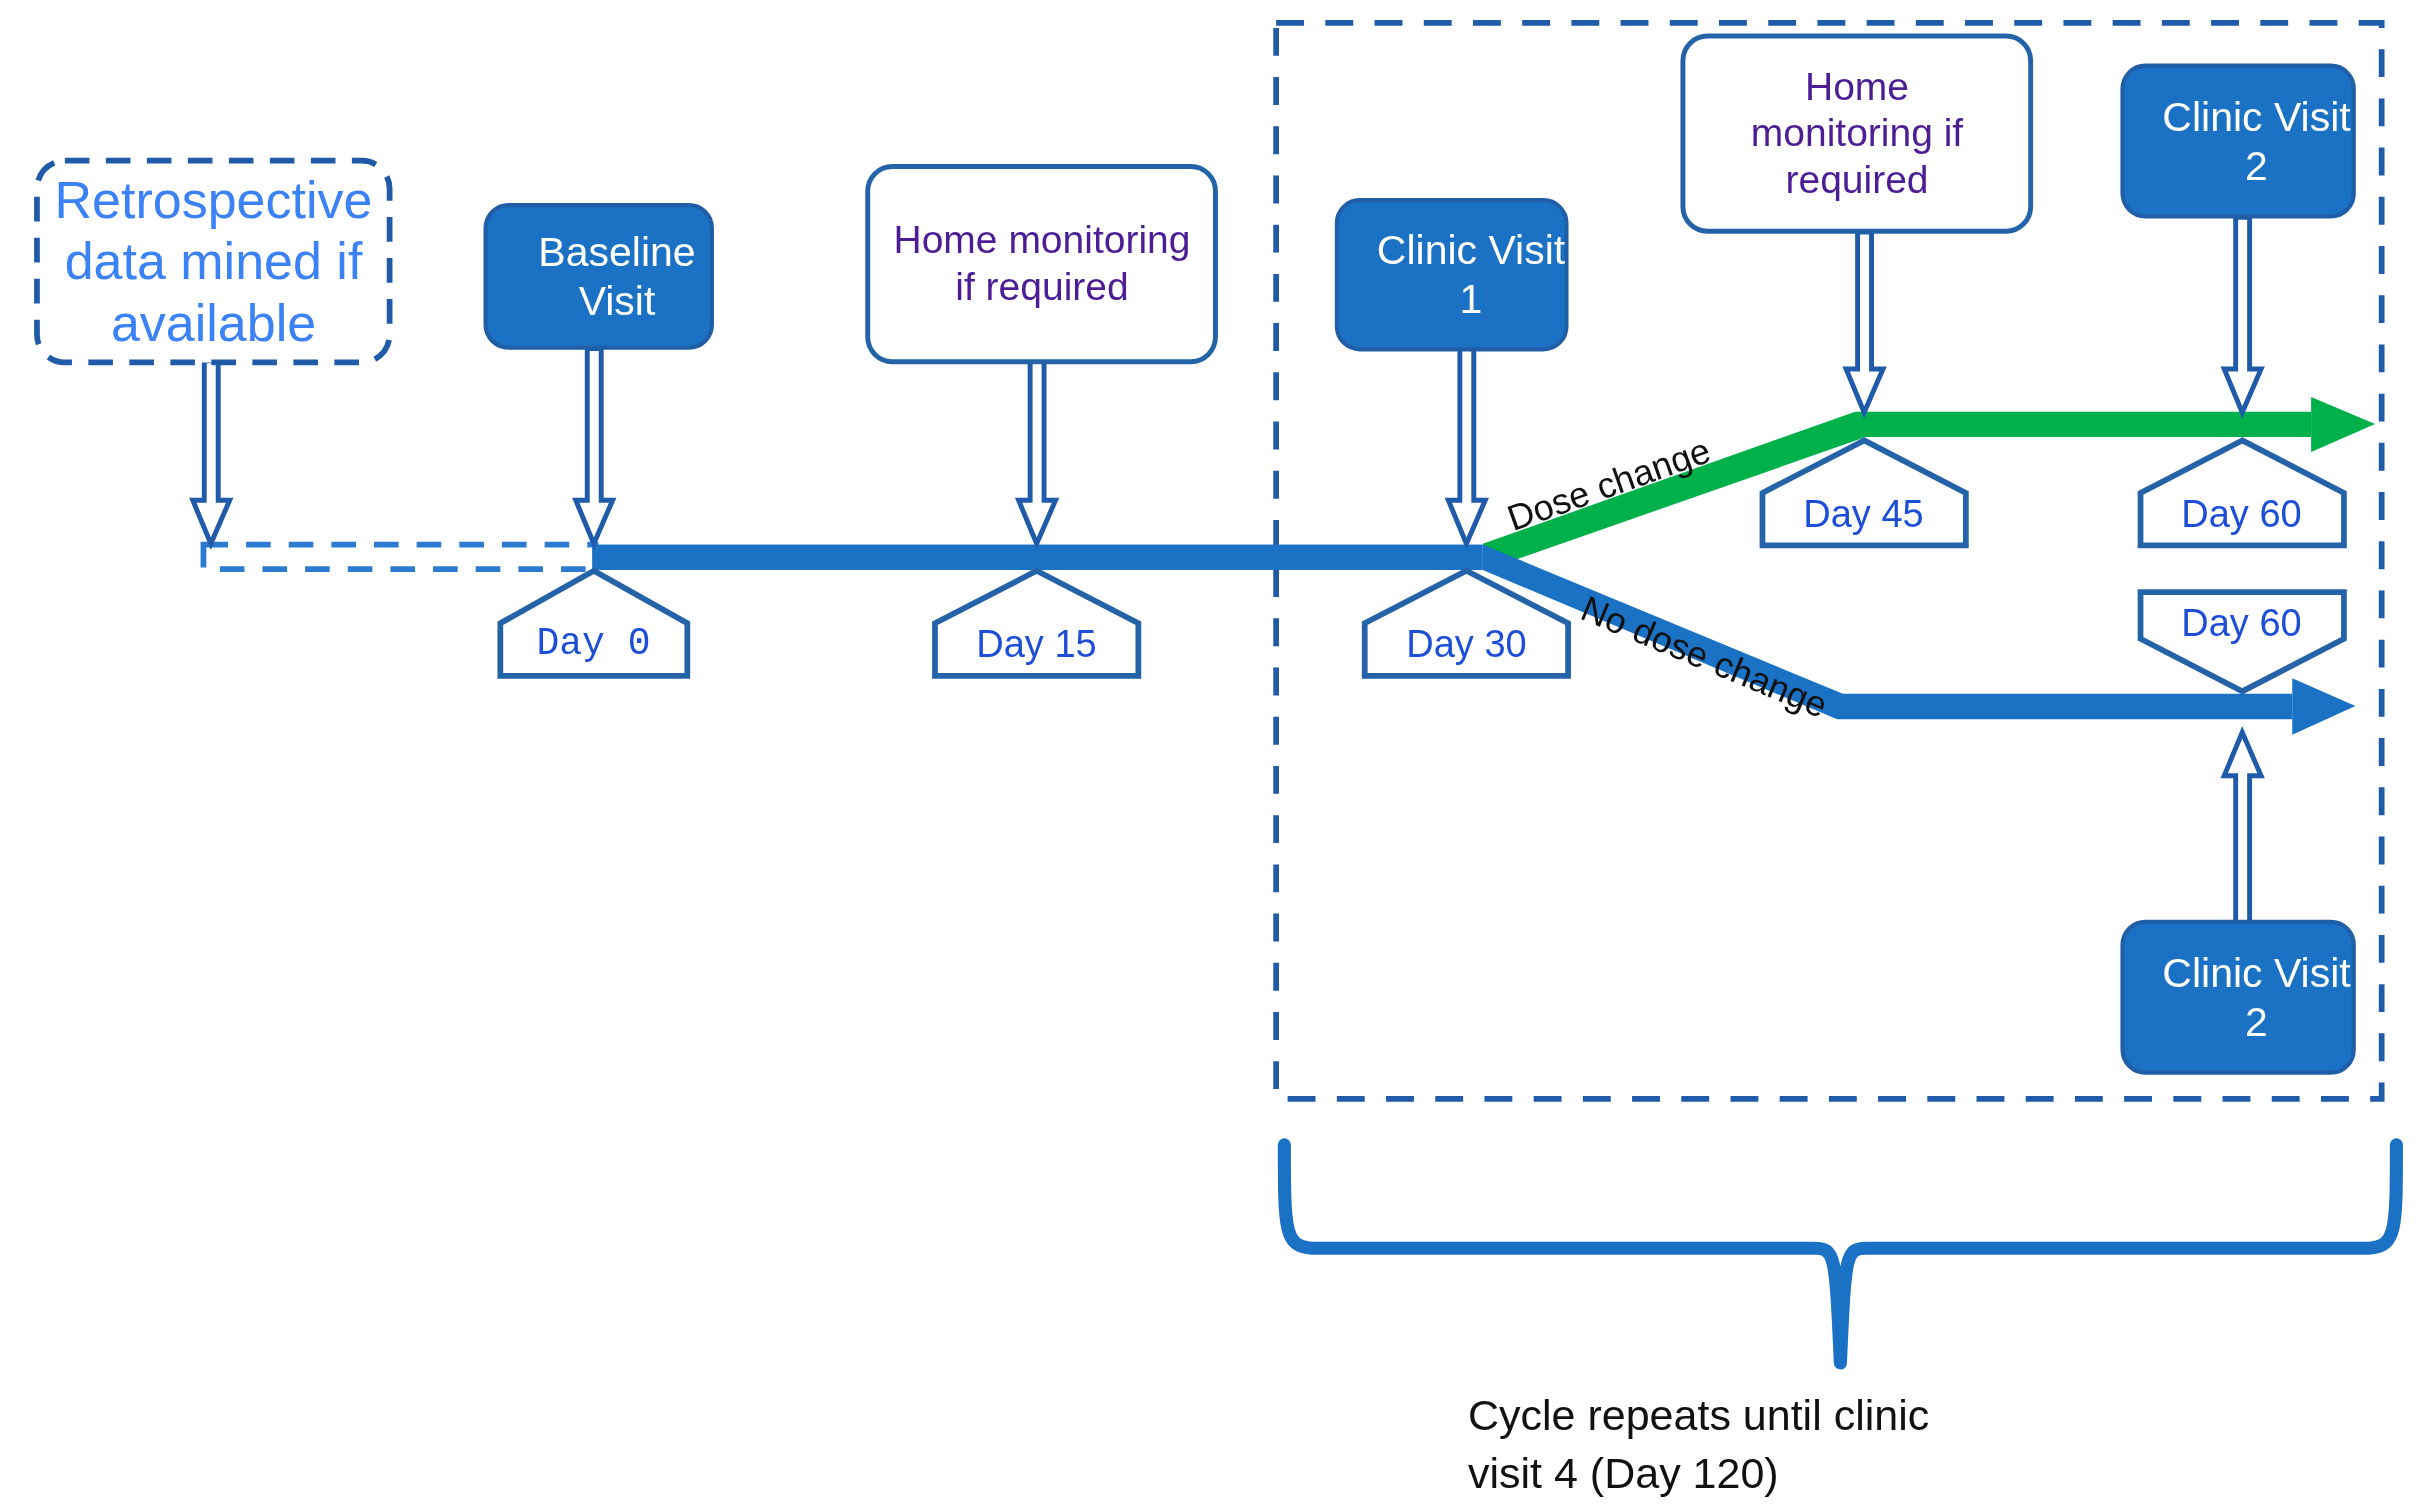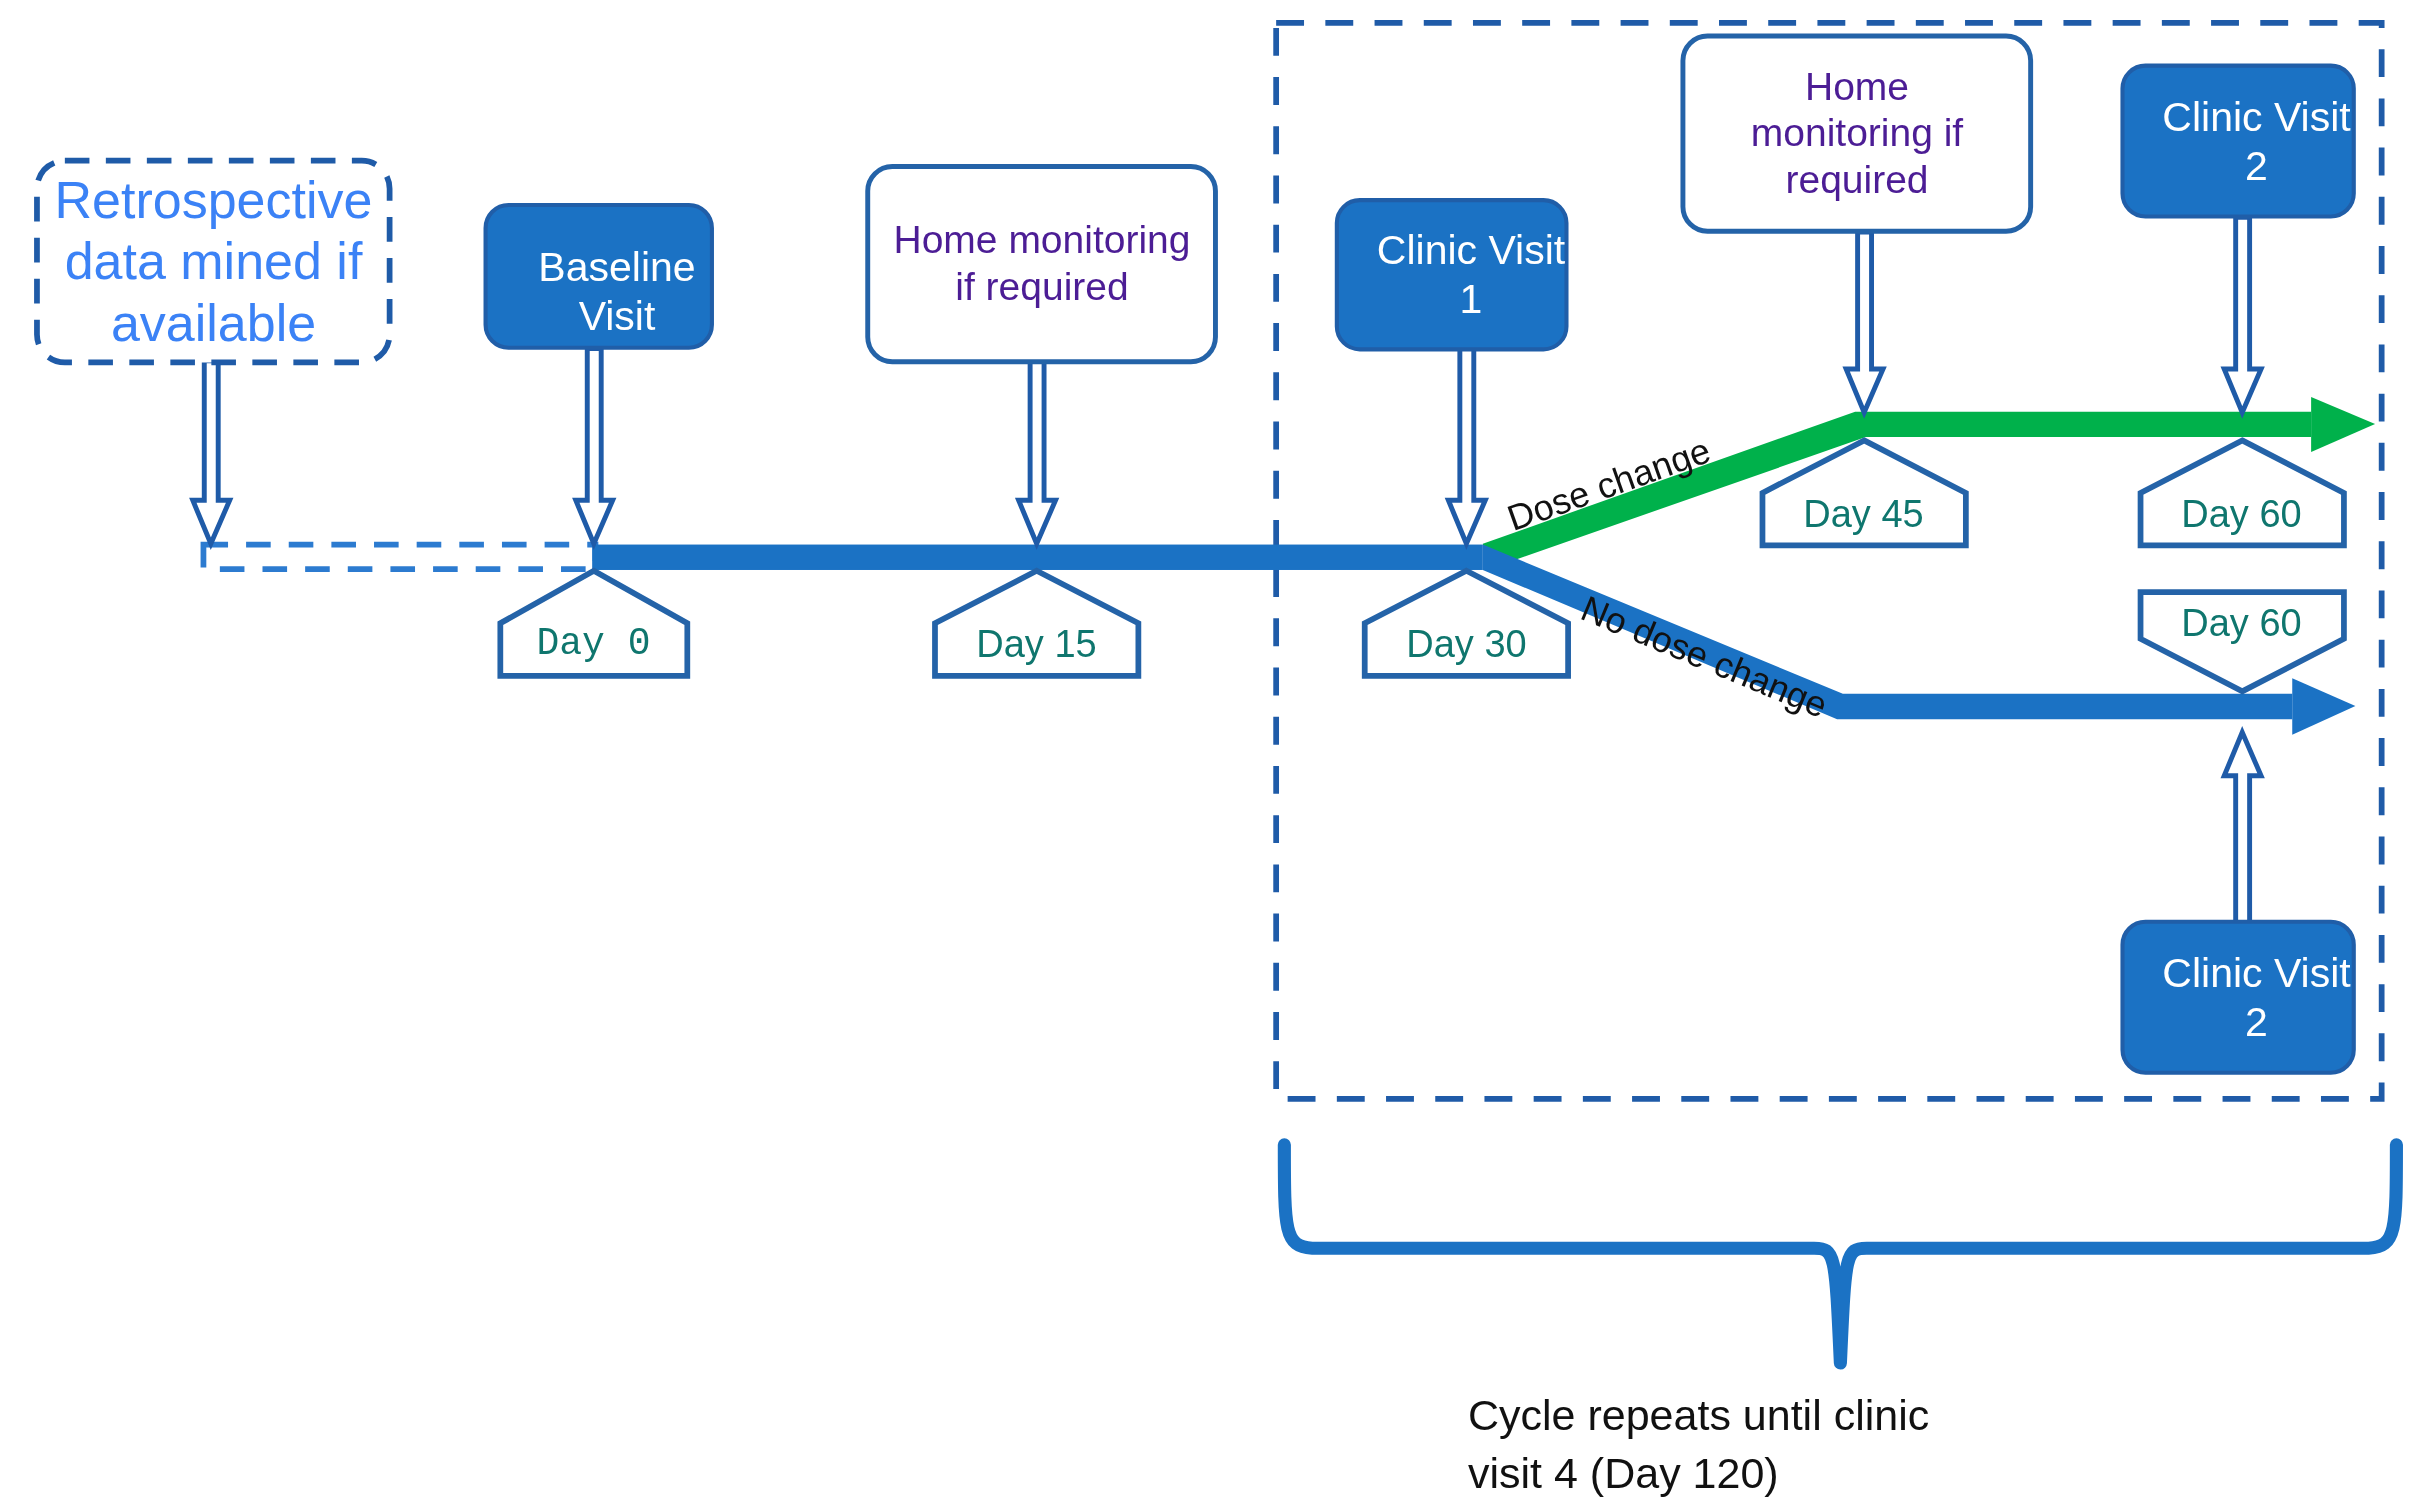--- a/index.html
+++ b/index.html
@@ -41,21 +41,21 @@
   }
   .white-box-label {
     color: #4c1d95;
     font-size: 39px;
   }
   .dashed-box-label {
     color: #3b82f6;
     font-size: 52px;
   }
   .day-label {
-    color: #0f766e;
+    color: #1d4ed8;
     font-size: 38px;
   }
   .branch-label {
     color: #111111;
     font-size: 36px;
     white-space: nowrap;
     transform-origin: left center;
   }
   .caption-label {
     color: #111111;
@@ -145,21 +145,21 @@
              C 1566 1500, 1566 1520, 1600 1522
              L 2212 1522
              C 2238 1522, 2238 1530, 2244 1662
              C 2250 1530, 2250 1522, 2276 1522
              L 2888 1522
              C 2922 1520, 2922 1500, 2922 1396" fill="none" stroke="#1B72C4" stroke-width="16" stroke-linecap="round" stroke-linejoin="round"></path>
   </svg>
 
   <div class="node-text dashed-box-label" style="left:37px; top:161px; width:353px; height:202px; padding:0 21.3px;">Retrospective data mined if available</div>
 
-  <div class="node-text blue-box-label" style="left:485px; top:220px; width:226px; height:143px; padding:0 2px;">Baseline Visit</div>
+  <div class="node-text blue-box-label" style="left:485px; top:205px; width:226px; height:143px; padding:0 2px;">Baseline Visit</div>
 
   <div class="node-text white-box-label" style="left:868px; top:166px; width:348px; height:195px; padding:0 18px;">Home monitoring if required</div>
 
   <div class="node-text blue-box-label" style="left:1337px; top:200px; width:230px; height:149px; padding:0 11.5px;">Clinic Visit 1</div>
 
   <div class="node-text white-box-label" style="left:1683px; top:36px; width:348px; height:195px; padding:0 48px;">Home monitoring if required</div>
 
   <div class="node-text blue-box-label" style="left:2122px; top:66px; width:231px; height:151px; padding:0 11.5px;">Clinic Visit 2</div>
 
   <div class="node-text blue-box-label" style="left:2122px; top:922px; width:231px; height:151px; padding:0 11.5px;">Clinic Visit 2</div>

